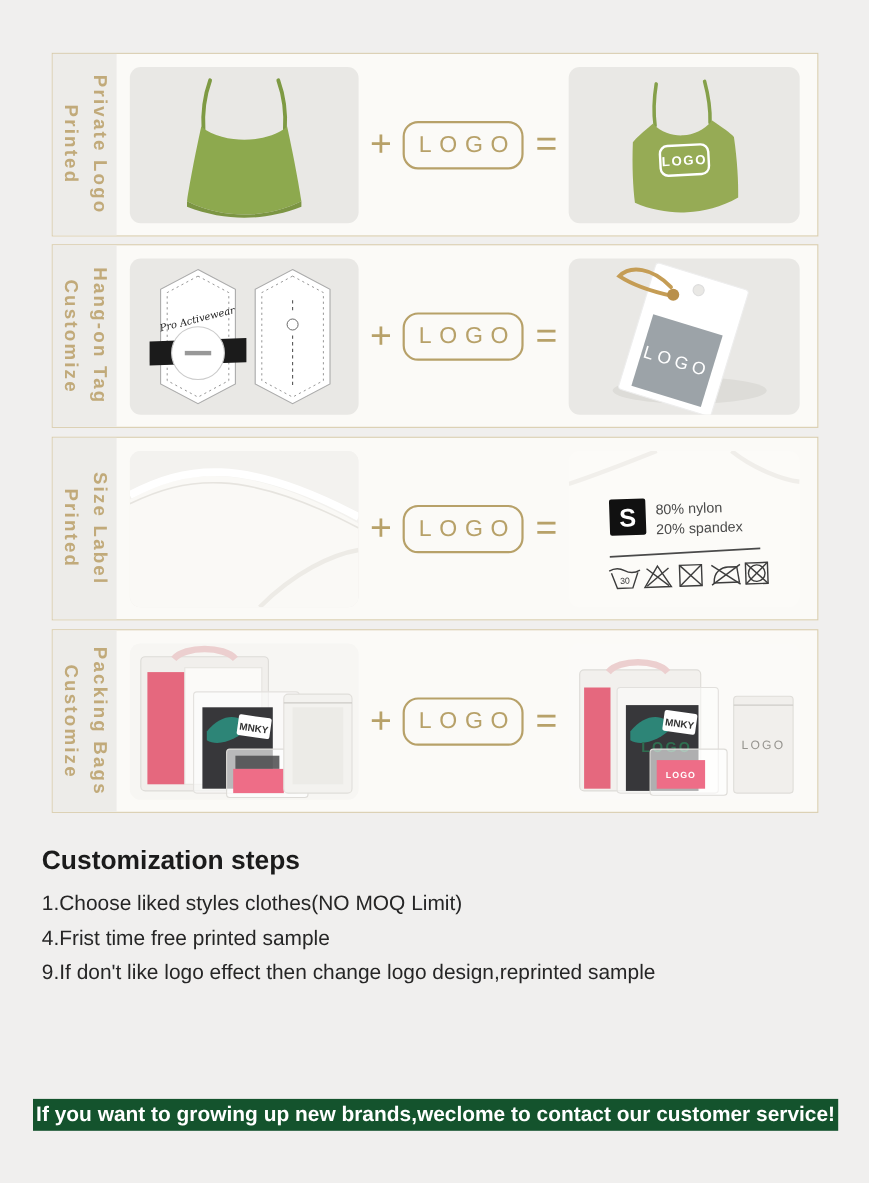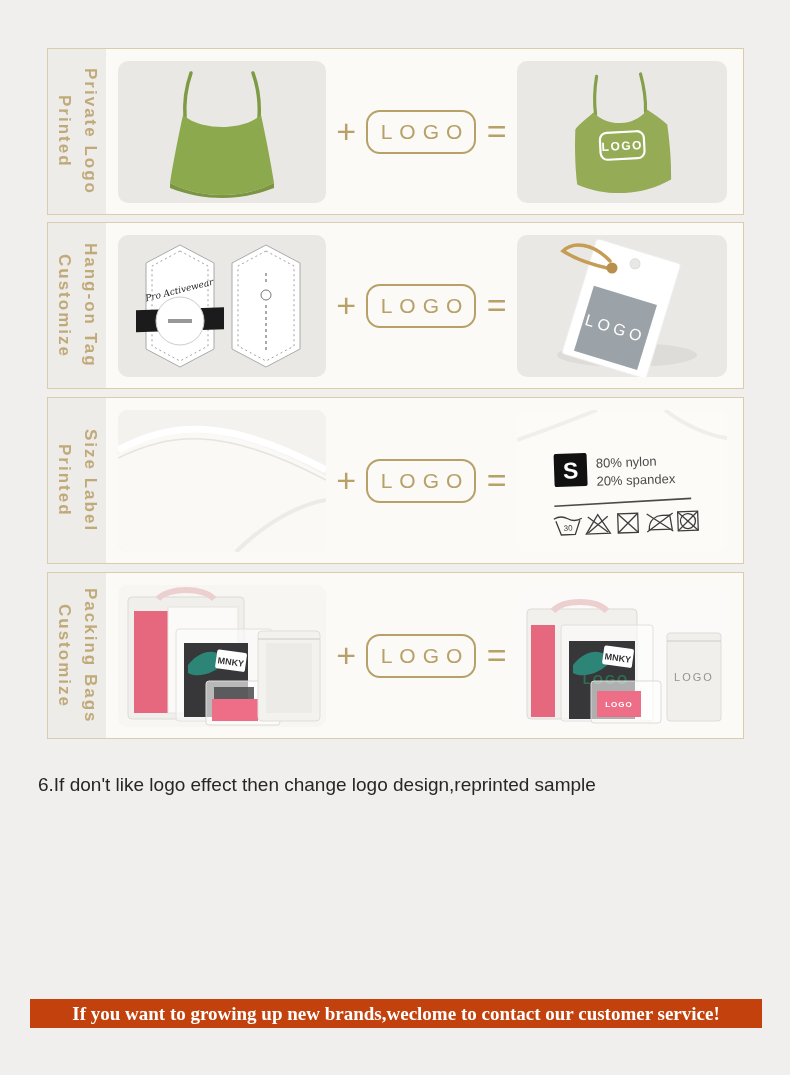--- a/index.html
+++ b/index.html
@@ -36,22 +36,22 @@
     width:106px;height:40px;border:2px solid #b7a169;border-radius:14px;
     display:flex;align-items:center;justify-content:center;flex-shrink:0;
     color:#b7a169;font-size:21px;letter-spacing:7px;text-indent:7px;font-weight:400;
   }
   #row1{top:48px}#row2{top:222px}#row3{top:397px}#row4{top:572px}
   .steps{position:absolute;left:38px;top:769px;width:720px;}
   .steps-title{font-size:24px;font-weight:bold;color:#1b1b1b;margin:0 0 9px 0;}
   .step-line{font-size:19px;color:#262626;line-height:31.5px;}
   .banner{
     position:absolute;left:30px;top:999px;width:732px;height:29px;
-    background:#c2410c;color:#ffffff;font-weight:bold;font-size:19px;
-    display:flex;align-items:center;justify-content:center;white-space:nowrap;font-family:Liberation Serif, serif;
+    background:#14532d;color:#ffffff;font-weight:bold;font-size:19px;
+    display:flex;align-items:center;justify-content:center;white-space:nowrap;
   }
 </style>
 </head>
 <body>
 
 <div class="row-box" id="row1">
   <div class="row-label-cell">
     <span class="row-label-text">Printed
 Private Logo</span>
   </div>
@@ -235,16 +235,19 @@
         <text x="102" y="122" text-anchor="middle" fill="#ffffff" font-size="8" font-weight="bold" letter-spacing="1">LOGO</text>
         <rect x="150" y="48" width="54" height="88" rx="3" fill="#f1efec" stroke="#dfddd9"></rect>
         <line x1="150" y1="56" x2="204" y2="56" stroke="#ceccc8"></line>
         <text x="177" y="96" text-anchor="middle" fill="#96948f" font-size="11" letter-spacing="2">LOGO</text>
       </svg>
     </div>
   </div>
 </div>
 
 <div class="steps">
-  <div class="step-line">6.If don't like logo effect then change logo design,reprinted sample</div>
+  <div class="steps-title">Customization steps</div>
+  <div class="step-line">1.Choose liked styles clothes(NO MOQ Limit)</div>
+  <div class="step-line">4.Frist time free printed sample</div>
+  <div class="step-line">9.If don't like logo effect then change logo design,reprinted sample</div>
 </div>
 
 <div class="banner">If you want to growing up new brands,weclome to contact our customer service!</div>
 
 </body></html>

